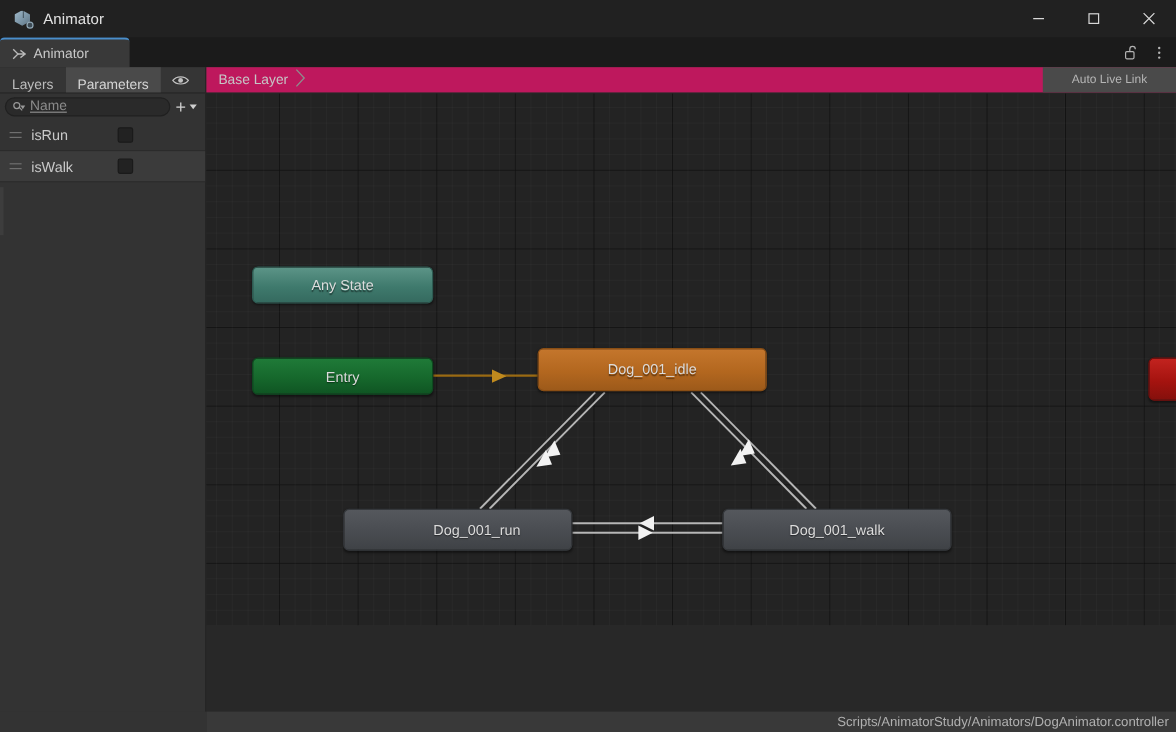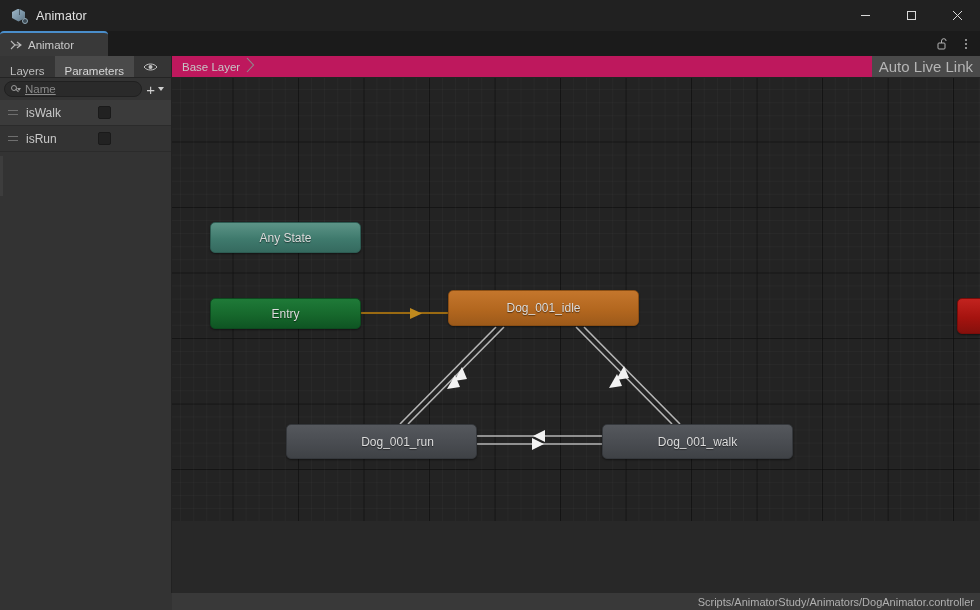--- a/index.html
+++ b/index.html
@@ -67,22 +67,22 @@
   .lp-tabs { width:172px; display:flex; align-items:stretch; border-right:1px solid #242424; }
   .lp-tab {
     display:flex; align-items:flex-end; padding:0 10px; font-size:11.5px; color:#bdbdbd;
   }
   .lp-tab.active { background:#4a4a4a; color:#d6d6d6; }
   .eye-wrap { flex:0 0 34px; display:flex; align-items:center; justify-content:center; }
   .crumbbar { flex:1; display:flex; align-items:center; position:relative; background:#be185d; }
   .crumb { padding-left:10px; font-size:11.5px; color:#c6c6c6; }
   .crumb-arrow { margin-left:6px; color:#8d8d8d; }
   .autolive {
-    position:absolute; right:0; top:0; height:21px; padding:0 7px;
-    display:flex; align-items:center; font-size:15px; color:#b5b5b5;
+    position:absolute; right:0; top:0; height:21px; padding:0 24px;
+    display:flex; align-items:center; font-size:10px; color:#b5b5b5;
     background:#4a4a4a;
   }
 
   
   .leftpanel {
     position:absolute; left:0; top:78px; width:172px; height:532px;
     background:#333333; border-right:1px solid #222;
   }
   .searchrow { height:22px; display:flex; align-items:center; padding:0 4px; gap:4px; }
   .searchbox {
@@ -257,36 +257,36 @@
             <b></b>
           </span>
         <span class="search-ph">Name</span>
       </div>
       <div class="plusbtn">
         <span class="plusglyph">+</span>
         <span class="caret"></span>
       </div>
     </div>
 
+    <div class="paramrow">
+      <span class="grip">
+          <i></i>
+          <i></i>
+        </span>
+      <span class="param-name">isRun</span>
+      <span class="param-check"></span>
+    </div>
     <div class="paramrow alt">
       <span class="grip">
           <i></i>
           <i></i>
         </span>
       <span class="param-name">isWalk</span>
       <span class="param-check"></span>
     </div>
-    <div class="paramrow">
-      <span class="grip">
-          <i></i>
-          <i></i>
-        </span>
-      <span class="param-name">isRun</span>
-      <span class="param-check"></span>
-    </div>
     <div class="scroll-nub"></div>
   </div>
   <div class="leftfoot"></div>
 
   <div class="canvas">
     <svg class="edges" viewBox="0 0 808 515">
 
       <line x1="189" y1="235" x2="276" y2="235" stroke="#9a6a12" stroke-width="2"></line>
       <polygon points="238,230 250,235.5 238,241" fill="#c08a1e"></polygon>
 

